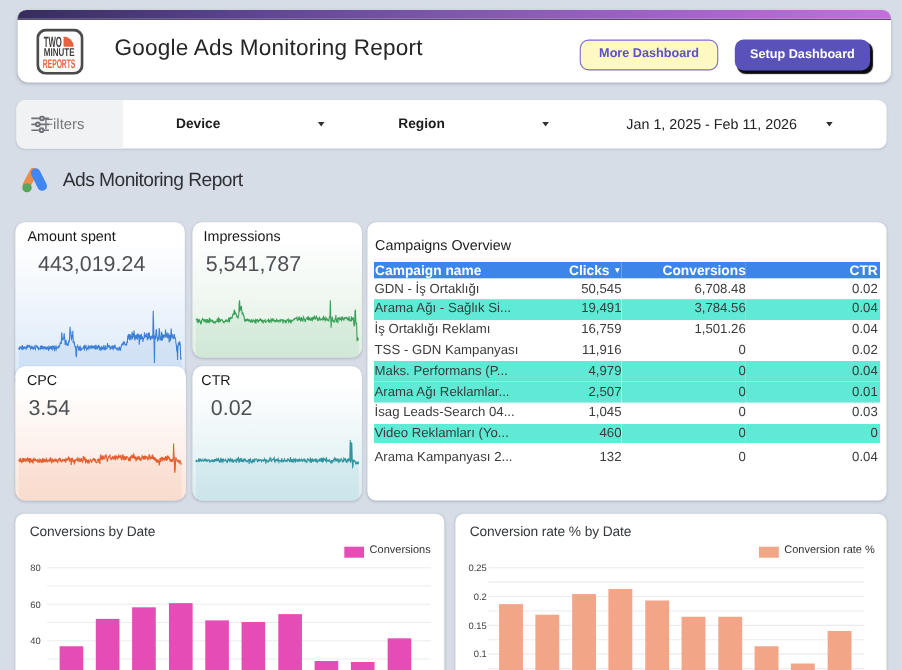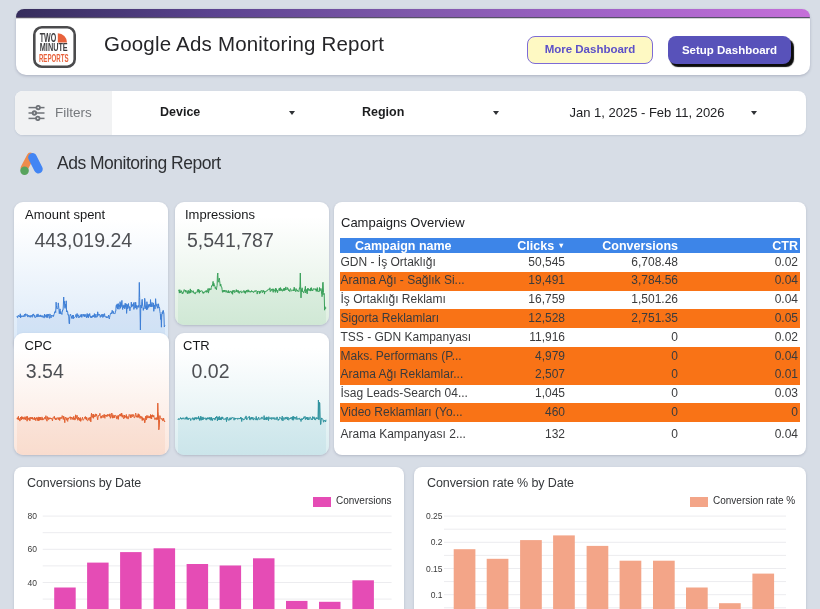--- a/index.html
+++ b/index.html
@@ -9,43 +9,43 @@
 .hdr { left:16px; top:9px; width:794px; height:66px; background:#fff; border-radius:10px; box-shadow:0 1px 3px rgba(40,45,80,.25); }
 .hdr-grad { position:absolute; left:0; top:0; width:100%; height:8px; border-radius:10px 10px 0 0;
   background:linear-gradient(90deg,#352C5C 0%,#5B4390 25%,#7F58AB 50%,#A263C8 75%,#C56FD9 100%);
   box-shadow:0 1.2px 0 rgba(40,32,60,.78); }
 .hdr-title { position:absolute; left:72px; top:23px; font-size:20.5px; color:#252528; letter-spacing:.2px;margin-left:16px; }
 .btn-more { position:absolute; left:511px; top:27px; width:126px; height:28px; background:#fef9c3; border:1.5px solid #7D6BD6; border-radius:8px; color:#5C50C8; font-size:11.5px; font-weight:bold; text-align:center; line-height:25px; }
 .btn-setup { position:absolute; left:652px; top:27px; width:123px; height:28px; background:#5852BA; border-radius:8px; color:#fff; font-size:11.5px; font-weight:bold; text-align:center; line-height:28px; box-shadow:2.5px 3px 1px #0C0C0C; }
 
 .fbar { left:15px; top:91px; width:791px; height:44px; background:#fff; border-radius:8px; box-shadow:0 1px 2px rgba(50,60,90,.13); }
 .fchip { position:absolute; left:0; top:0; width:97px; height:44px; background:#F1F2F3; border-radius:8px 0 0 8px; }
-.flabel { position:absolute; left:40px; top:14px; font-size:13.5px; color:#75787C; }
+.flabel { position:absolute; left:25px; top:14px; font-size:13.5px; color:#75787C; }
 .fitem { position:absolute; top:14px; font-size:12.5px; color:#1C1D1F; font-weight:bold;margin-left:20px; }
 .caret { display:inline-block; width:0; height:0; border-left:3.5px solid transparent; border-right:3.5px solid transparent; border-top:4.5px solid #2F3235; position:absolute; top:20px; }
 
 .sect { left:57px; top:153px; font-size:17.5px; color:#2E3034; letter-spacing:-0.5px; }
 
 .kpi { border-radius:9px; overflow:hidden; box-shadow:0 1px 2.5px rgba(50,60,90,.22); }
 .kpi .lab { position:absolute; font-size:13px; color:#17181A; }
 .kpi .val { position:absolute; font-size:19.5px; color:#4E5054; }
 
 .camp { left:334px; top:202px; width:472px; height:253px; background:#fff; border-radius:8px; box-shadow:0 1px 2.5px rgba(50,60,90,.22); }
 .camp h3 { position:absolute; left:7px; top:12.5px; font-size:13px; color:#202124; font-weight:normal; }
 .tblwrap { position:absolute; left:6px; top:36px; width:460px; height:212.5px; overflow:hidden; }
 table { border-collapse:collapse; width:460px; table-layout:fixed; }
 th { background:#3D85E8; color:#fff; font-size:12.5px; font-weight:bold; height:15px; padding:0; }
 td { font-size:12px; color:#3A3B3D; height:18.8px; padding:0 0 1.5px 0; white-space:nowrap; overflow:hidden; }
-tr.alt td { background:#f97316; }
+tr.alt td { background:#5eead4; }
 tr.last td { padding-top:5px; }
 .c1 { width:150px; text-align:left; padding-left:0.5px; }
 .c2 { width:75px; text-align:right; }
 .c3 { width:113px; text-align:right; }
 .c4 { width:122px; text-align:right; padding-right:2px; }
-th.c1 { padding-left:15px; } th.c4 { padding-right:2px; }
+th.c1 { padding-left:1px; } th.c4 { padding-right:2px; }
 
 .chart { background:#fff; border-radius:8px; box-shadow:0 1px 2.5px rgba(50,60,90,.22); overflow:hidden; }
 .chart h3 { position:absolute; left:13px; top:9px; font-size:12.5px; color:#35383B; font-weight:normal; letter-spacing:-0.1px;text-align:right; }
 .leg { position:absolute; font-size:10px; color:#2F3033; white-space:nowrap; }
 .legsw { position:absolute; width:18px; height:10px; }
 </style></head>
 <body>
 
 <div class="abs hdr">
   <div class="hdr-grad"></div>
@@ -149,26 +149,20 @@
             <td class="c1">Arama Ağı - Sağlık Si...</td>
             <td class="c2">19,491</td>
             <td class="c3">3,784.56</td>
             <td class="c4">0.04</td>
           </tr>
 <tr>
             <td class="c1">İş Ortaklığı Reklamı</td>
             <td class="c2">16,759</td>
             <td class="c3">1,501.26</td>
             <td class="c4">0.04</td>
-          </tr>
-<tr class="alt">
-            <td class="c1">Sigorta Reklamları</td>
-            <td class="c2">12,528</td>
-            <td class="c3">2,751.35</td>
-            <td class="c4">0.05</td>
           </tr>
 <tr>
             <td class="c1">TSS - GDN Kampanyası</td>
             <td class="c2">11,916</td>
             <td class="c3">0</td>
             <td class="c4">0.02</td>
           </tr>
 <tr class="alt">
             <td class="c1">Maks. Performans (P...</td>
             <td class="c2">4,979</td>

